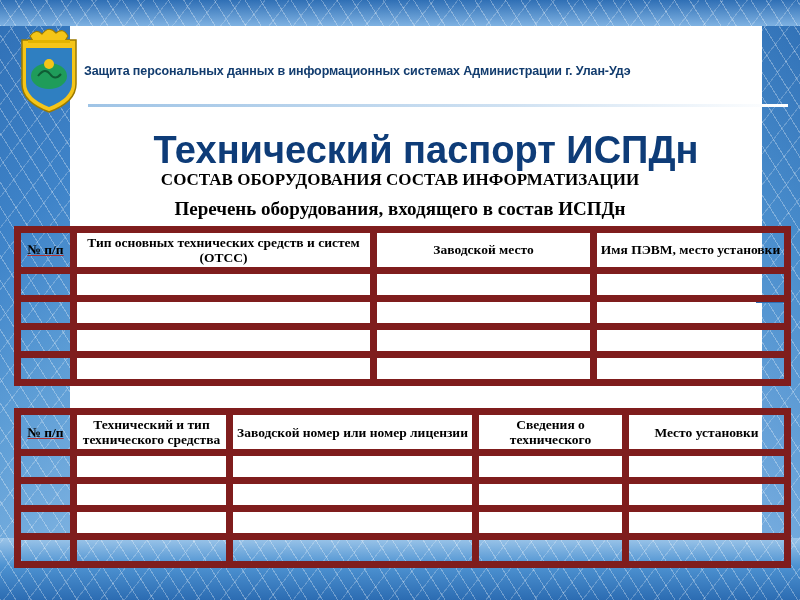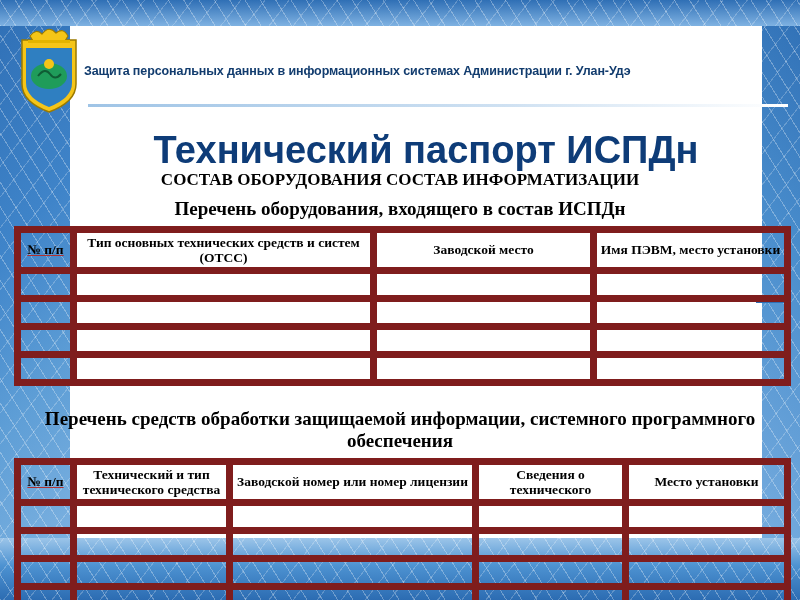--- a/index.html
+++ b/index.html
@@ -261,21 +261,20 @@
             <td class="empty-row"></td>
             <td class="empty-row"></td>
             <td class="empty-row"></td>
             <td class="empty-row"></td>
           </tr>
         </tbody>
       </table>
     </div>
 
     <div class="sec2">
-      <div class="section-subheading">Перечень средств обработки защищаемой информации, системного программного обеспечения</div>
       <table class="grid tbl-gap">
         <colgroup>
           <col style="width:56px">
           <col style="width:156px">
           <col style="width:246px">
           <col style="width:150px">
           <col style="width:162px">
         </colgroup>
         <thead>
           <tr>

